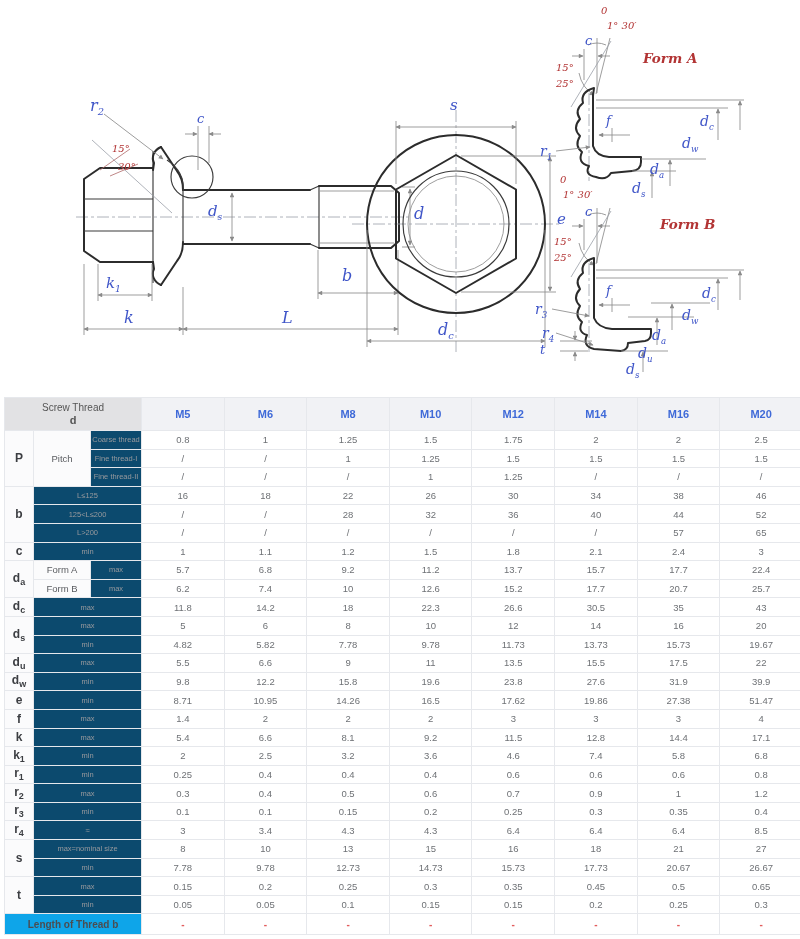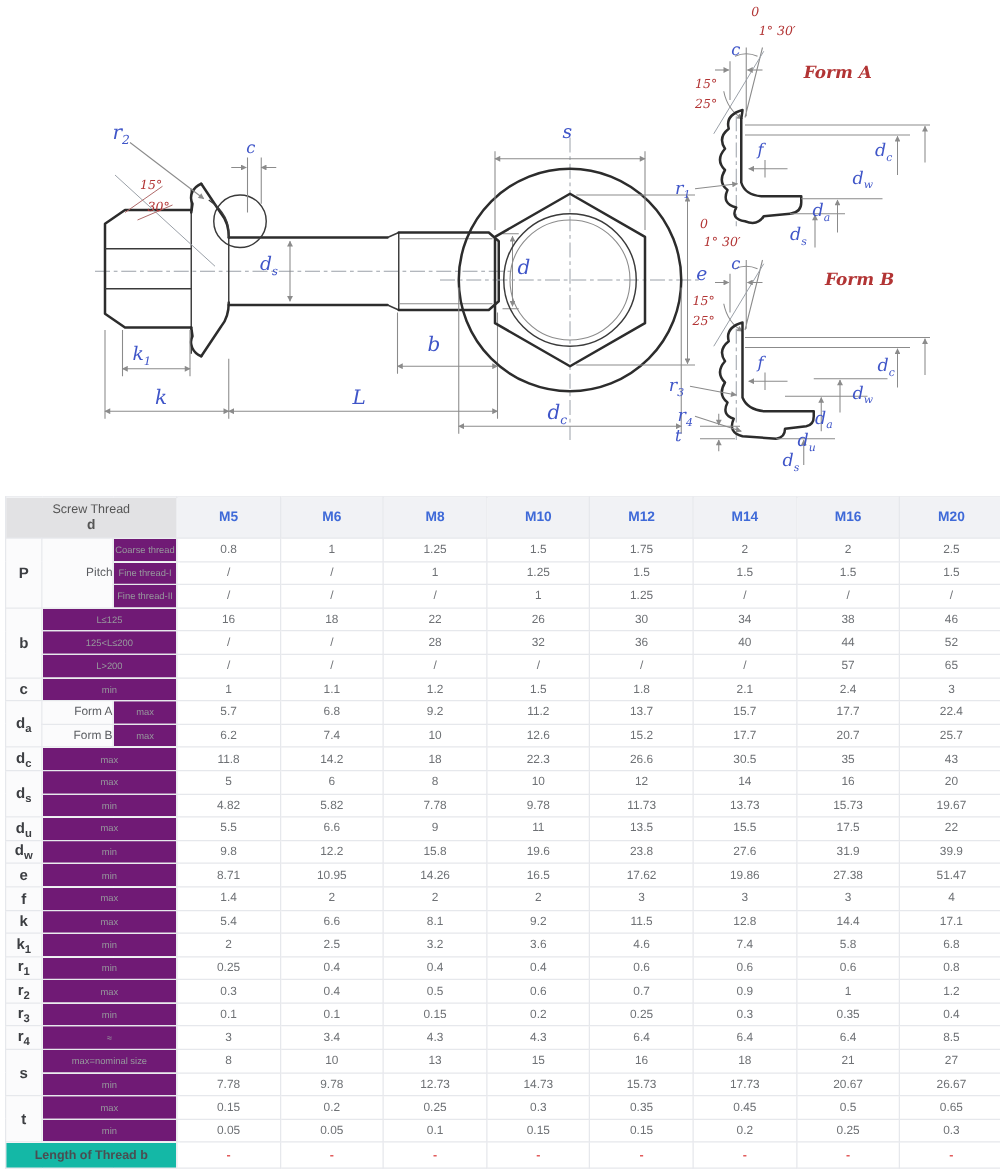--- a/index.html
+++ b/index.html
@@ -26,24 +26,24 @@
   .cl{stroke:#9aa0a8;stroke-width:0.8;fill:none;stroke-dasharray:12 3 3 3;}
 
   
   #spec{border-collapse:collapse;table-layout:fixed;width:799px;margin:1px 4px 16px 4px;}
   #spec th,#spec td{border:1px solid #e6e8ec;padding:0;text-align:center;vertical-align:middle;overflow:hidden;white-space:nowrap;}
   #spec thead th{height:32px;background:#f1f2f5;color:#3f6ad8;font-size:11px;font-weight:bold;}
   #spec th.corner{background:#e2e2e4;color:#555;font-weight:normal;font-size:10px;line-height:12px;}
   #spec th.corner .l2{font-weight:bold;font-size:11px;}
   #spec td.sym{background:#fbfbfc;font-weight:bold;color:#3c3e42;font-size:12px;}
   #spec td.sym sub{font-size:9px;}
-  #spec td.mid{background:#fbfbfc;color:#5a5c60;font-size:9.5px;text-align:right;}
-  #spec td.sub{background:#701a75;color:#97999d;font-size:7.5px;}
+  #spec td.mid{background:#fbfbfc;color:#5a5c60;font-size:9.5px;}
+  #spec td.sub{background:#0c4a6e;color:#97999d;font-size:7.5px;}
   #spec td.val{color:#6e7175;font-size:9.5px;height:17.6px;}
-  #spec td.foot{background:#14b8a6;color:#4b4d51;font-size:10px;font-weight:bold;height:20px;}
+  #spec td.foot{background:#0ea5e9;color:#4b4d51;font-size:10px;font-weight:bold;height:20px;}
   #spec td.dash{color:#e25c5c;font-size:10px;font-weight:bold;}
 </style>
 </head>
 <body>
 
 <div class="draw">
   <svg width="800" height="396" viewBox="0 0 800 396">
     <defs>
       <marker id="ar" viewBox="0 0 10 10" refX="9" refY="5" markerWidth="8" markerHeight="5.5" orient="auto-start-reverse">
         <path d="M0,0 L10,5 L0,10 z" fill="#8b8b8b"></path>

